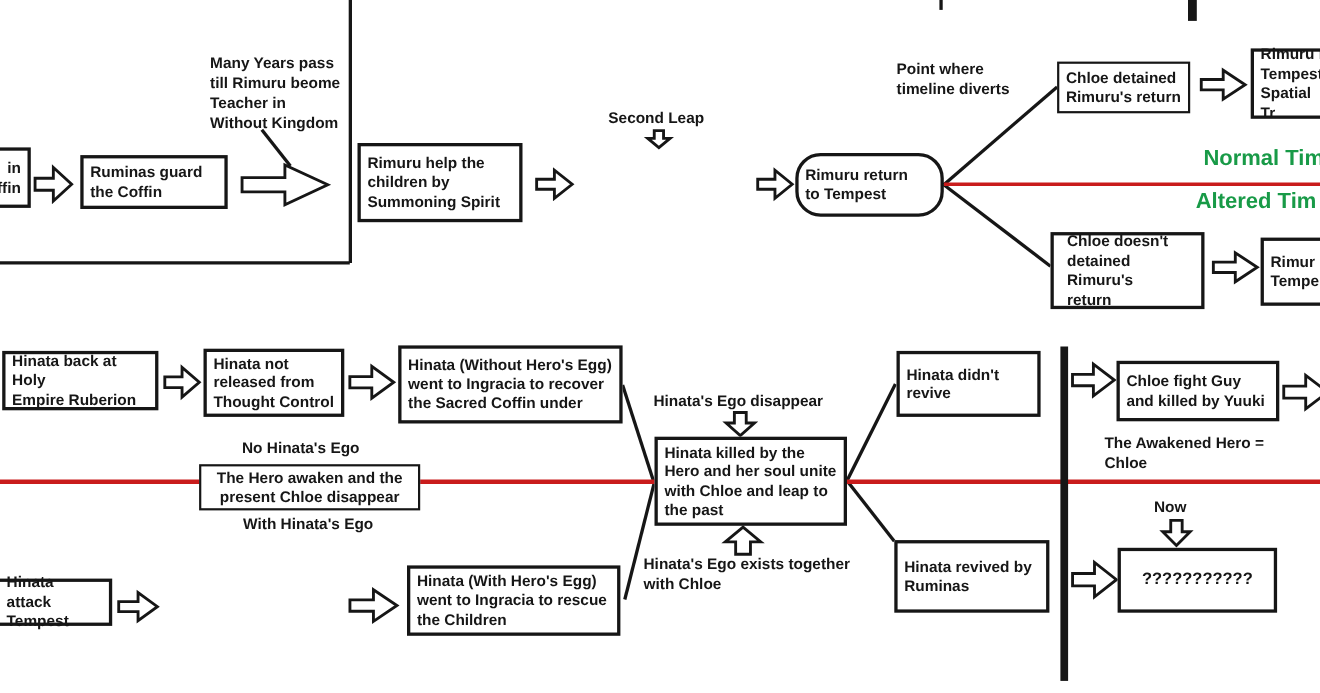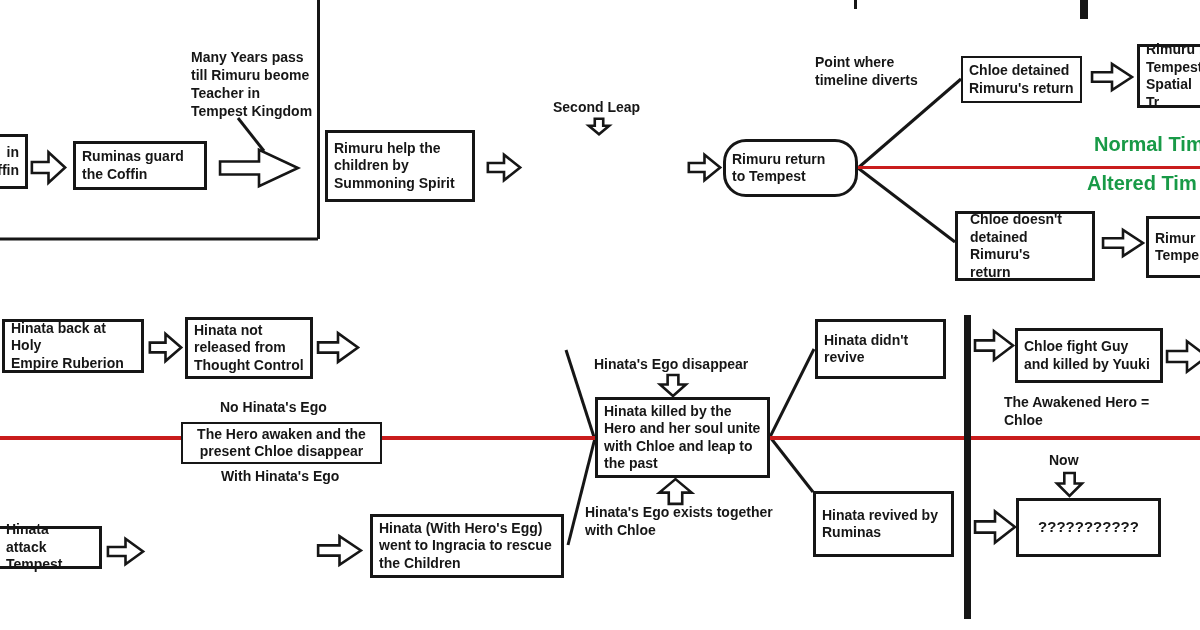--- a/index.html
+++ b/index.html
@@ -80,21 +80,21 @@
   <svg class="arr" viewBox="0 0 40 34" preserveAspectRatio="none" style="left:31px;top:149px;width:35px;height:37px;">
       <path d="M1 12 H20 V3 L39 17 L20 31 V22 H1 Z"></path>
     </svg>
 
   <div class="box" style="left:73px;top:141px;width:134px;height:49px;">Ruminas guard
 the Coffin</div>
 
   <div class="label" style="left:191px;top:49px;width:130px;">Many Years pass
 till Rimuru beome
 Teacher in
-Tempest Kingdom</div>
+Without Kingdom</div>
 
   <svg class="arr" viewBox="0 0 40 34" preserveAspectRatio="none" style="left:218px;top:146px;width:82px;height:44px;">
       <path d="M1 12 H20 V3 L39 17 L20 31 V22 H1 Z"></path>
     </svg>
 
   <div class="box" style="left:325px;top:130px;width:150px;height:72px;">Rimuru help the
 children by
 Summoning Spirit</div>
 
   <svg class="arr" viewBox="0 0 40 34" preserveAspectRatio="none" style="left:487px;top:152px;width:34px;height:31px;">
@@ -150,20 +150,23 @@
     </svg>
 
   <div class="box" style="left:185px;top:317px;width:128px;height:62px;">Hinata not
 released from
 Thought Control</div>
 
   <svg class="arr" viewBox="0 0 40 34" preserveAspectRatio="none" style="left:317px;top:330px;width:42px;height:35px;">
       <path d="M1 12 H20 V3 L39 17 L20 31 V22 H1 Z"></path>
     </svg>
 
+  <div class="box" style="left:362px;top:314px;width:204px;height:71px;">Hinata (Without Hero's Egg)
+went to Ingracia to recover
+the Sacred Coffin under</div>
 
   <div class="label" style="left:594px;top:356px;width:180px;">Hinata's Ego disappear</div>
   <svg class="arr" viewBox="0 0 26 24" preserveAspectRatio="none" style="left:659px;top:374px;width:28px;height:23px;">
       <path d="M8 1 H18 V11 H25 L13 23 L1 11 H8 Z"></path>
     </svg>
 
   <div class="label" style="left:220px;top:399px;width:130px;">No Hinata's Ego</div>
 
   <div class="box thin center" style="left:181px;top:422px;width:201px;height:42px;">The Hero awaken and the
 present Chloe disappear</div>

